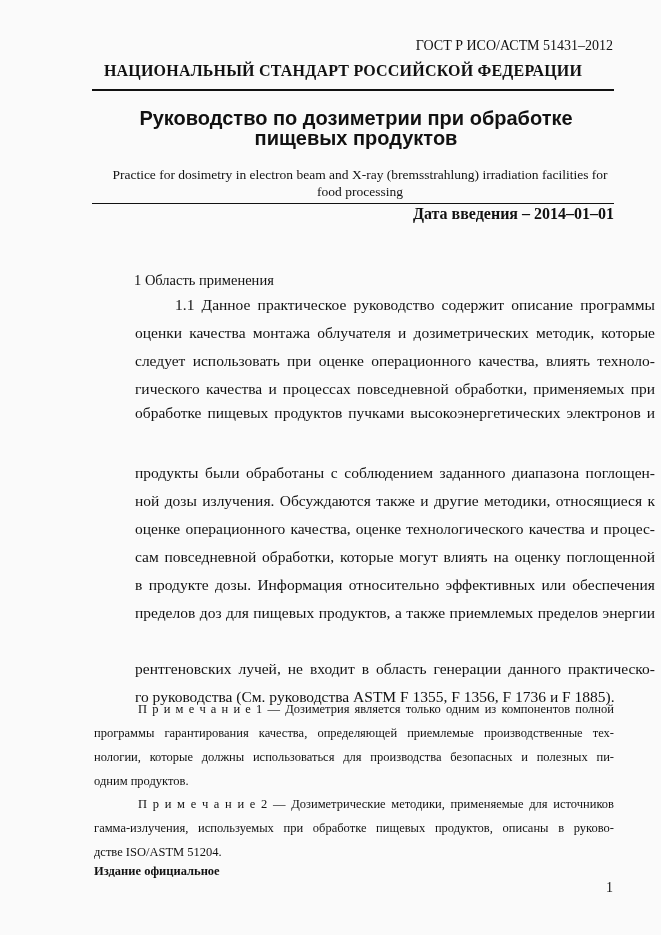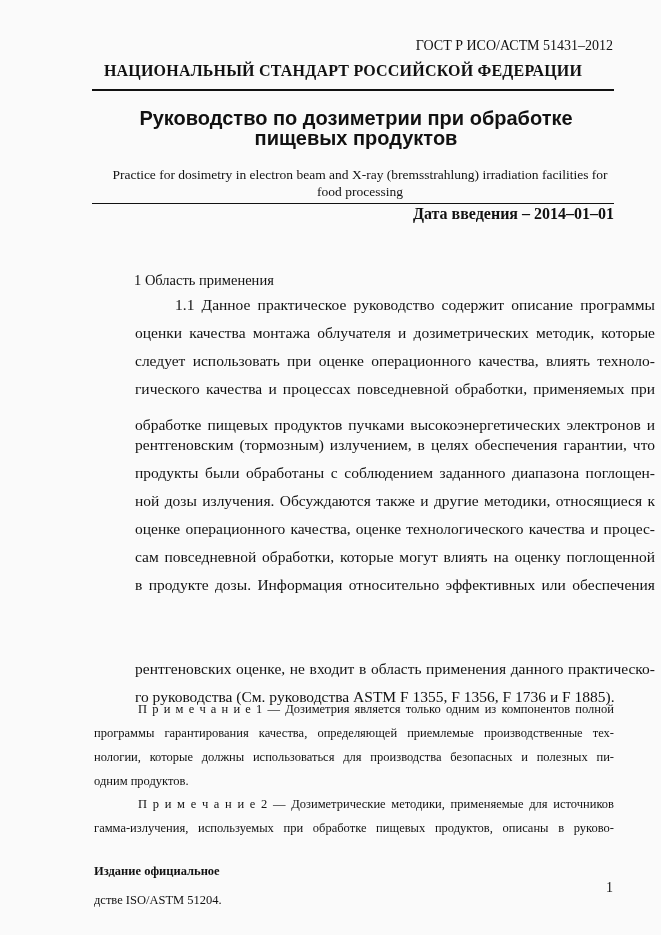--- a/index.html
+++ b/index.html
@@ -39,38 +39,38 @@
 <div class="abs rule-thin"></div>
 <div class="abs date">Дата введения – 2014–01–01</div>
 
 <div class="abs sec-head">1 Область применения</div>
 
 <div class="abs para" style="top:296px; left:94px; width:520px; height:400px;margin-left:41px;">
   <div class="line" style="top:0;left:40px;width:480px;text-align:justify;text-align-last:justify;">1.1 Данное практическое руководство содержит описание программы</div>
   <div class="line" style="top:28px;width:520px;text-align:justify;text-align-last:justify;">оценки качества монтажа облучателя и дозиметрических методик, которые</div>
   <div class="line" style="top:56px;width:520px;text-align:justify;text-align-last:justify;">следует использовать при оценке операционного качества, влиять техноло-</div>
   <div class="line" style="top:84px;width:520px;text-align:justify;text-align-last:justify;">гического качества и процессах повседневной обработки, применяемых при</div>
-  <div class="line" style="top:120px;width:520px;text-align:justify;text-align-last:justify;">обработке пищевых продуктов пучками высокоэнергетических электронов и</div>
-  <div class="line" style="top:140px;width:520px;text-align:justify;text-align-last:justify;">рентгеновским (тормозным) излучением, в целях обеспечения гарантии, что</div>
+  <div class="line" style="top:108px;width:520px;text-align:justify;text-align-last:justify;">обработке пищевых продуктов пучками высокоэнергетических электронов и</div>
   <div class="line" style="top:168px;width:520px;text-align:justify;text-align-last:justify;">продукты были обработаны с соблюдением заданного диапазона поглощен-</div>
   <div class="line" style="top:196px;width:520px;text-align:justify;text-align-last:justify;">ной дозы излучения. Обсуждаются также и другие методики, относящиеся к</div>
   <div class="line" style="top:224px;width:520px;text-align:justify;text-align-last:justify;">оценке операционного качества, оценке технологического качества и процес-</div>
   <div class="line" style="top:252px;width:520px;text-align:justify;text-align-last:justify;">сам повседневной обработки, которые могут влиять на оценку поглощенной</div>
   <div class="line" style="top:280px;width:520px;text-align:justify;text-align-last:justify;">в продукте дозы. Информация относительно эффективных или обеспечения</div>
-  <div class="line" style="top:364px;width:520px;text-align:justify;text-align-last:justify;">рентгеновских оценке, не входит в область применения данного практическо-</div>
+  <div class="line" style="top:308px;width:520px;text-align:justify;text-align-last:justify;">пределов доз для пищевых продуктов, а также приемлемых пределов энергии</div>
+  <div class="line" style="top:364px;width:520px;text-align:justify;text-align-last:justify;">рентгеновских лучей, не входит в область генерации данного практическо-</div>
   <div class="line" style="top:392px;">го руководства (См. руководства ASTM F 1355, F 1356, F 1736 и F 1885).</div>
 </div>
 
 <div class="abs para note" style="top:702px; left:94px; width:520px; height:90px;">
   <div class="line" style="top:0;left:44px;width:476px;text-align:justify;text-align-last:justify;">П р и м е ч а н и е 1 — Дозиметрия является только одним из компонентов полной</div>
   <div class="line" style="top:24px;width:520px;text-align:justify;text-align-last:justify;">программы гарантирования качества, определяющей приемлемые производственные тех-</div>
   <div class="line" style="top:48px;width:520px;text-align:justify;text-align-last:justify;">нологии, которые должны использоваться для производства безопасных и полезных пи-</div>
   <div class="line" style="top:72px;">одним продуктов.</div>
 </div>
 
 <div class="abs para note" style="top:797px; left:94px; width:520px; height:70px;">
   <div class="line" style="top:0;left:44px;width:476px;text-align:justify;text-align-last:justify;">П р и м е ч а н и е 2 — Дозиметрические методики, применяемые для источников</div>
   <div class="line" style="top:24px;width:520px;text-align:justify;text-align-last:justify;">гамма-излучения, используемых при обработке пищевых продуктов, описаны в руково-</div>
-  <div class="line" style="top:48px;margin-top:48px;">дстве ISO/ASTM 51204.</div>
+  <div class="line" style="top:48px;">дстве ISO/ASTM 51204.</div>
 </div>
 
 <div class="abs official">Издание официальное</div>
 <div class="abs page-num">1</div>
 
 </body></html>

